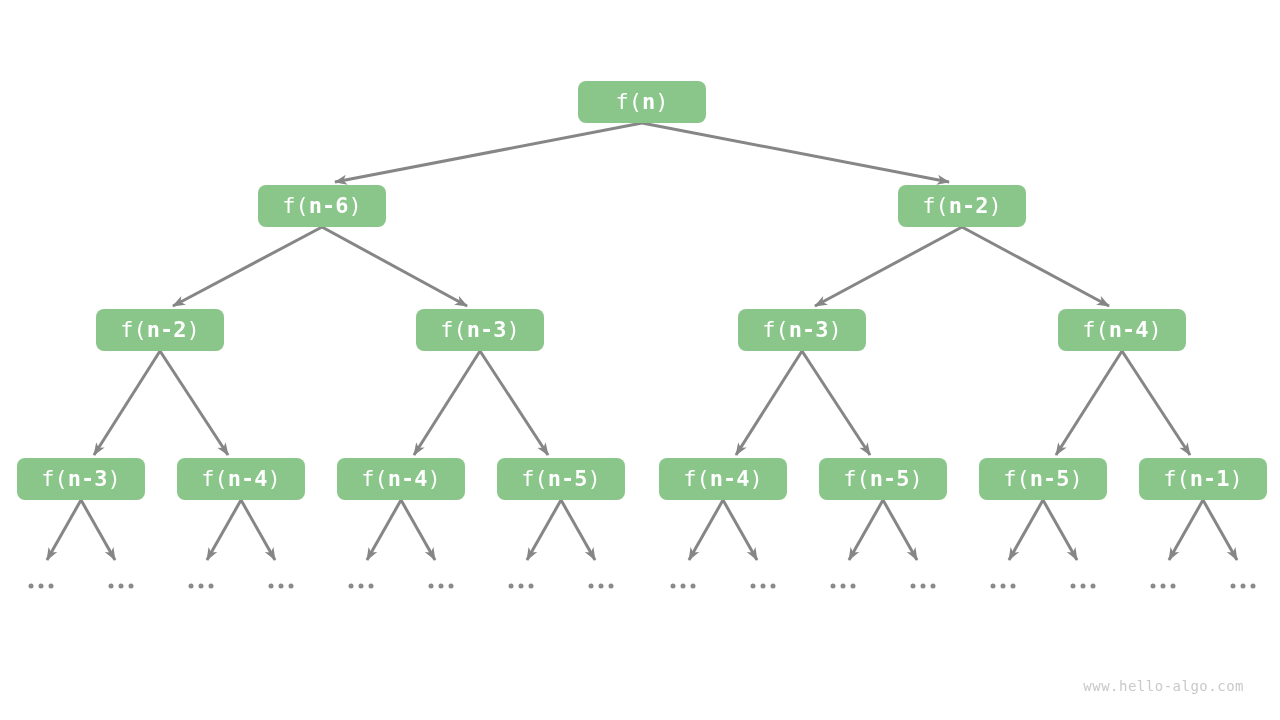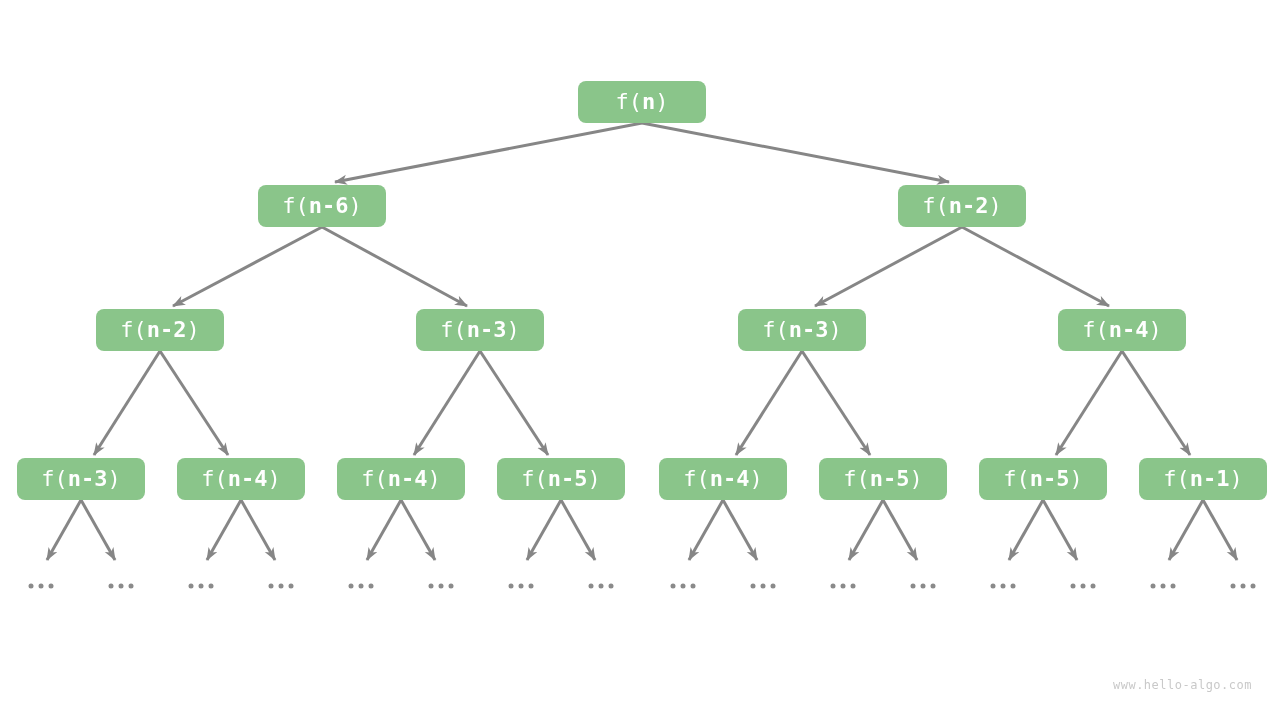--- a/index.html
+++ b/index.html
@@ -45,22 +45,22 @@
   .leaf i {
     display: block;
     width: 5px;
     height: 5px;
     border-radius: 50%;
     background: var(--dots, #8A8A8A);
   }
   .watermark {
     position: absolute;
     top: 678px;
-    right: 28px;
-    font-size: 12px;
+    right: 36px;
+    font-size: 14px;
     color: var(--wm, #C9C9C9);
     letter-spacing: 0.5px;
   }
 </style>
 </head>
 <body>
 
 <div class="canvas" style="--node-fill: #8AC58A; --node-text: #FFFFFF; --arrow: #868686; --dots: #8A8A8A; --wm: #C9C9C9; background: rgb(255, 255, 255);">
   <svg class="edges" width="1280" height="720" viewBox="0 0 1280 720">
     <defs>

